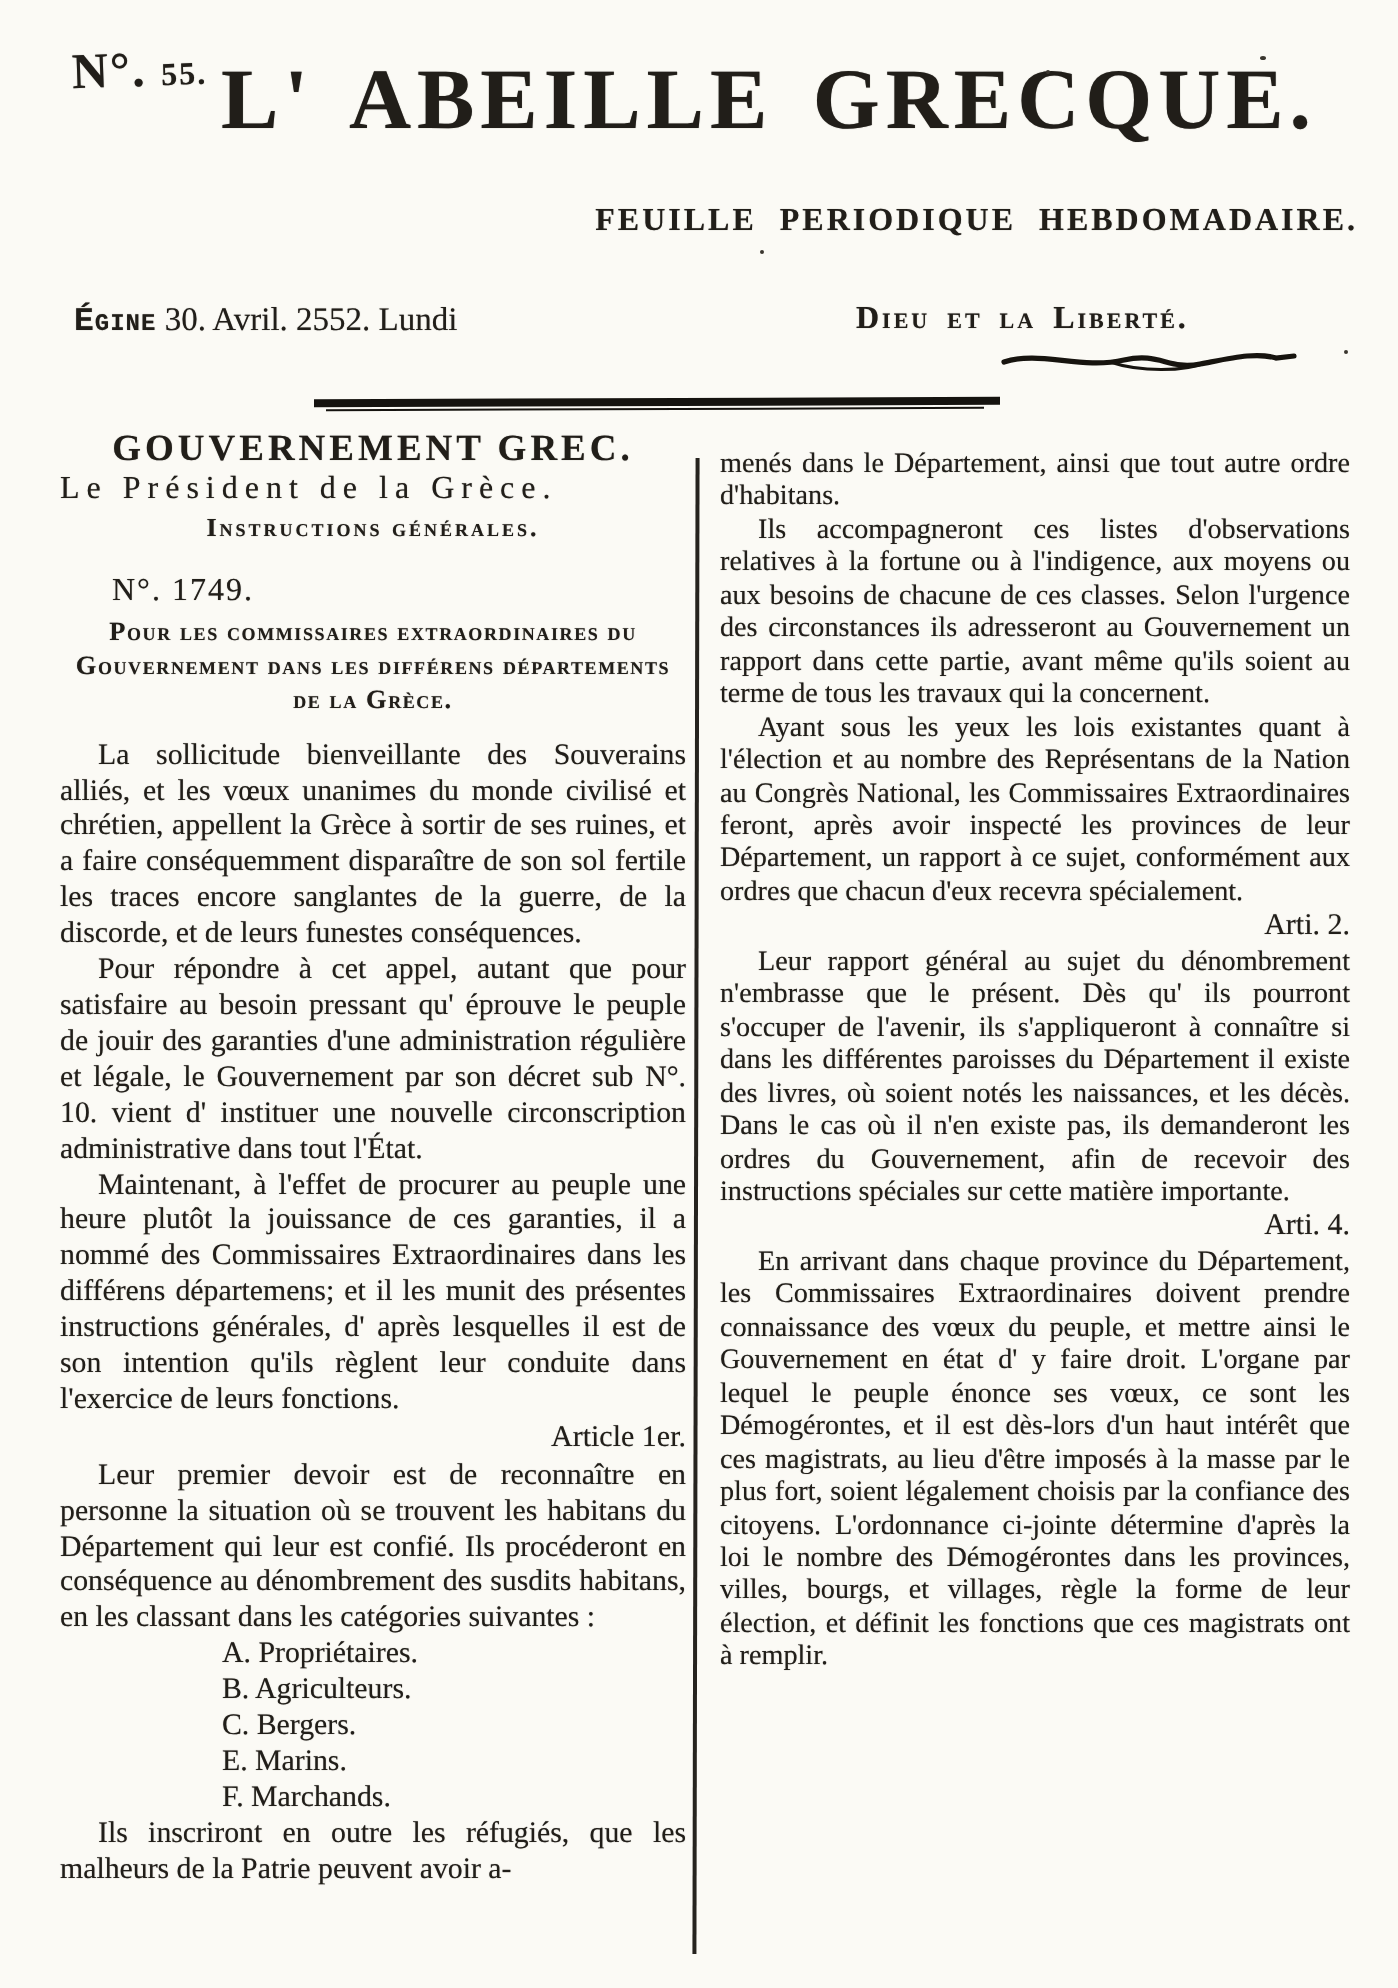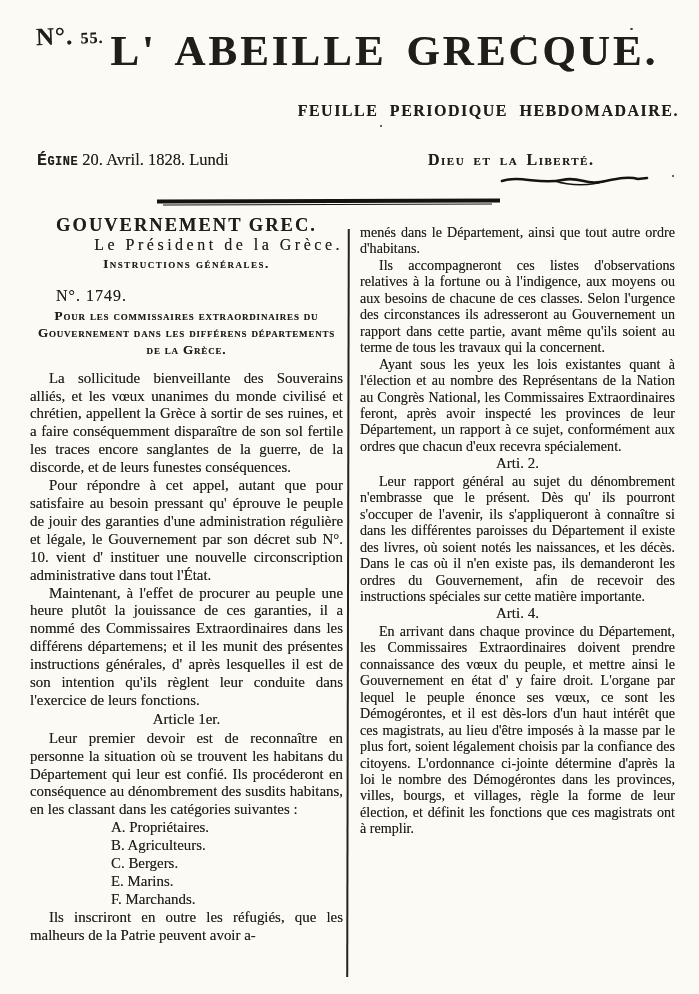--- a/index.html
+++ b/index.html
@@ -25,45 +25,45 @@
   .rule-thick{position:absolute;left:157px;top:199px;width:343px;height:4px;background:#15130f;transform:rotate(-.2deg);}
   .rule-thick::after{content:"";position:absolute;left:6px;top:5px;width:96%;height:1.4px;background:#15130f;}
   
   .divider-v{position:absolute;left:347px;top:229px;width:1.8px;height:748px;background:#26231e;transform:rotate(.12deg);}
   .col{position:absolute;text-align:justify;}
   .col-left{left:30px;top:217px;width:313px;font-size:14.9px;line-height:17.9px;}
   .col-right{left:360px;top:224px;width:315px;font-size:14.1px;line-height:16.45px;}
   .col p{margin:0;text-indent:19px;}
   p.noindent{text-indent:0;}
   .sec-h1{text-align:center;font-size:18.5px;font-weight:bold;letter-spacing:2px;margin:0;}
-  .sec-h2{text-align:right;font-size:16px;font-weight:normal;letter-spacing:3.5px;margin:1px 0 0;}
+  .sec-h2{text-align:left;font-size:16px;font-weight:normal;letter-spacing:3.5px;margin:1px 0 0;}
   .sec-h3{text-align:center;font-size:13px;font-weight:bold;font-variant:small-caps;letter-spacing:1.5px;margin:1px 0 14px;}
   .doc-number{margin:6px 0 2px 26px;font-size:16px;letter-spacing:1px;}
   .doc-title{text-align:center;font-variant:small-caps;font-weight:bold;font-size:13.2px;
     letter-spacing:.8px;line-height:17px;margin:0 2px 12px;}
-  .art-head{text-align:center;text-indent:0 !important;margin:1px 0 !important;font-size:15px;}
+  .art-head{text-align:right;text-indent:0 !important;margin:1px 0 !important;font-size:15px;}
   .cat-list{margin-left:62px;}
   .cat-item{text-indent:0;}
   
   .speck{position:absolute;background:#3a362f;border-radius:50%;}
 </style>
 </head>
 <body>
 
 <div class="page">
 
   <div class="issue ink"><span>N°.</span>
     <span class="num">55.</span></div>
 
   <div class="title ink">L' ABEILLE GRECQUE.</div>
 
   <div class="subtitle ink">FEUILLE PERIODIQUE HEBDOMADAIRE.</div>
 
   <div class="dateline ink"><span class="place">Égine</span>
-    <span>20. Avril. 1828. Lundi</span></div>
+    <span>30. Avril. 2552. Lundi</span></div>
 
   <div class="motto ink">Dieu et la Liberté.</div>
 
   <svg class="flourish" width="150" height="16" viewBox="0 0 150 16">
     <path d="M2 9 C 20 3, 40 13, 62 8 C 80 4, 84 13, 100 10 C 116 7, 128 4, 138 7 L 147 6" fill="none" stroke="#17140f" stroke-width="2.6" stroke-linecap="round"></path>
     <path d="M55 9 C 70 14, 92 14, 104 9" fill="none" stroke="#17140f" stroke-width="1.6"></path>
   </svg>
 
   <div class="rule-thick"></div>
 

